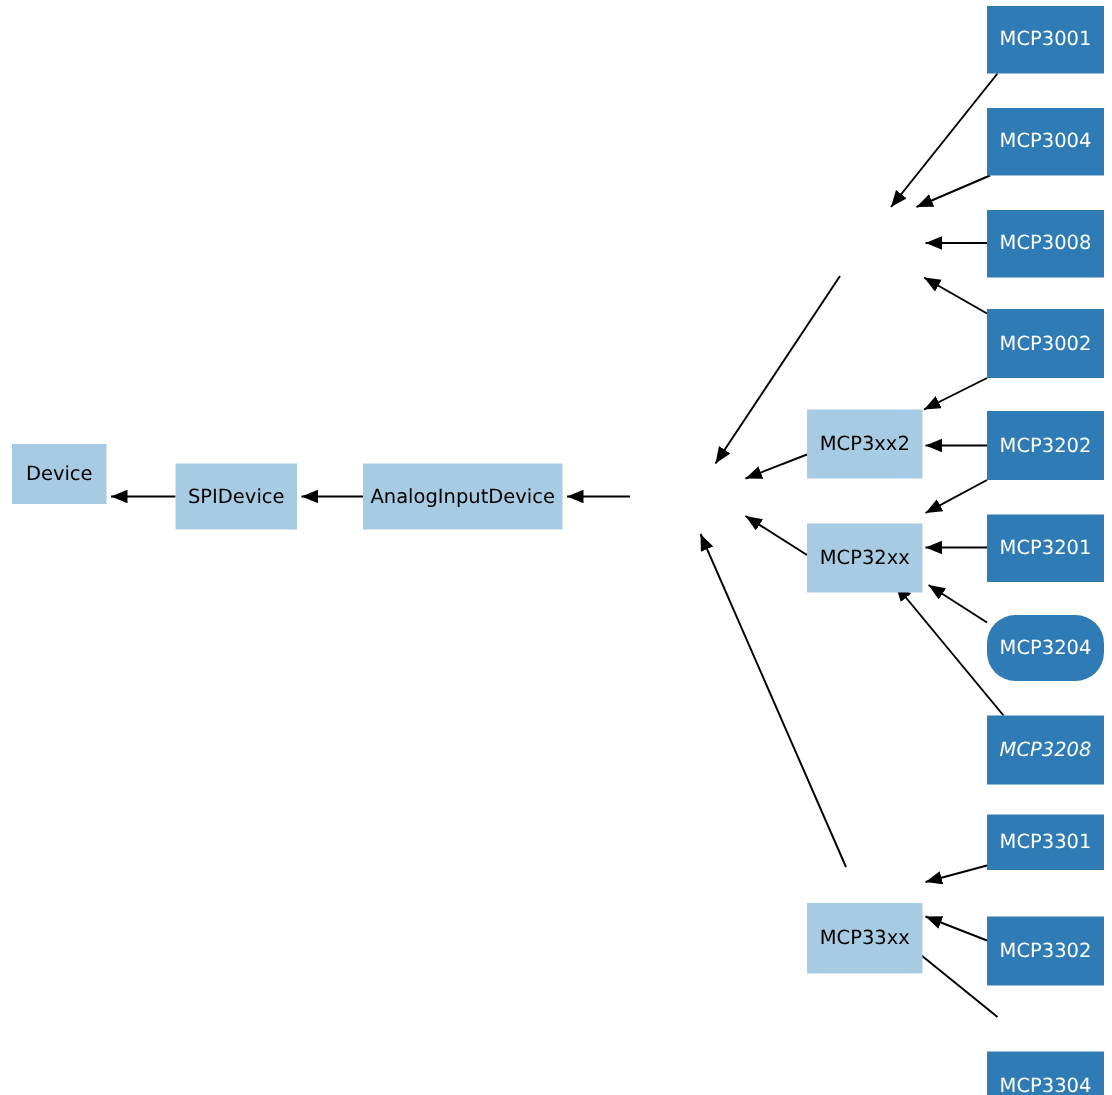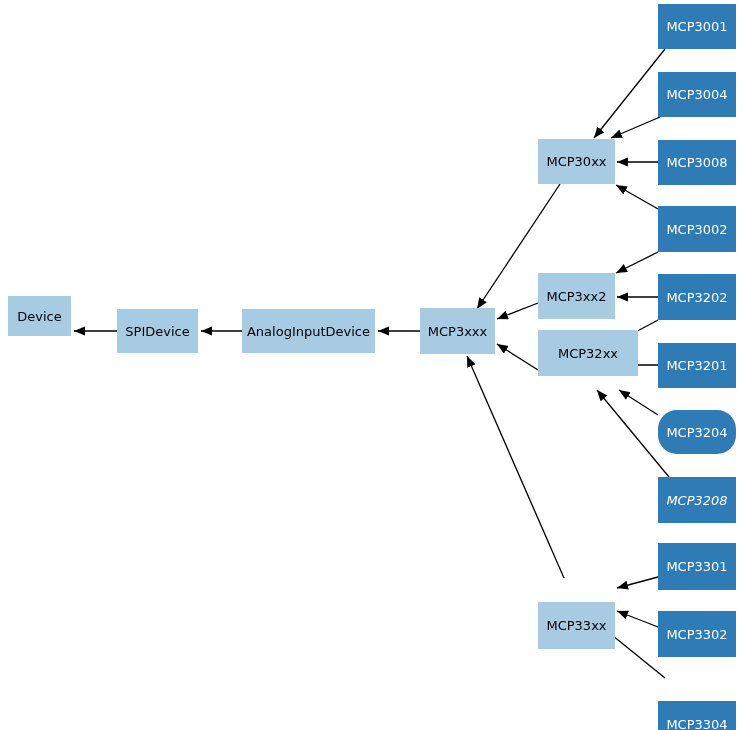--- a/index.html
+++ b/index.html
@@ -51,31 +51,31 @@
     color: var(--leaf-text);
   }
 
   
   #n-device            { left:   8px; top: 296px; width:  63px; height: 40px; }
   #n-spidevice         { left: 117px; top: 309px; width:  81px; height: 44px; }
   #n-analoginputdevice { left: 242px; top: 309px; width: 133px; height: 44px; }
   #n-mcp3xxx           { left: 420px; top: 308px; width:  75px; height: 46px; }
   #n-mcp30xx           { left: 538px; top: 139px; width:  77px; height: 45px; }
   #n-mcp3xx2           { left: 538px; top: 273px; width:  77px; height: 46px; }
-  #n-mcp32xx           { left: 538px; top: 330px; width:  100px; height: 46px; }
+  #n-mcp32xx           { left: 538px; top: 349px; width:  77px; height: 46px; }
   #n-mcp33xx           { left: 538px; top: 578px; width:  77px; height: 47px; margin-top: 24px; }
   #n-mcp3001           { left: 658px; top:   4px; width:  78px; height: 45px; }
   #n-mcp3004           { left: 658px; top:  72px; width:  78px; height: 45px; }
   #n-mcp3008           { left: 658px; top: 140px; width:  78px; height: 45px; }
   #n-mcp3002           { left: 658px; top: 206px; width:  78px; height: 46px; }
   #n-mcp3202           { left: 658px; top: 274px; width:  78px; height: 46px; }
   #n-mcp3201           { left: 658px; top: 343px; width:  78px; height: 45px; }
   #n-mcp3204           { left: 658px; top: 410px; width:  78px; height: 44px; border-radius: 19px; }
   #n-mcp3208           { left: 658px; top: 477px; width:  78px; height: 46px; font-style: italic; }
-  #n-mcp3301           { left: 658px; top: 543px; width:  78px; height: 47px; }
+  #n-mcp3301           { left: 658px; top: 543px; width:  78px; height: 37px; }
   #n-mcp3302           { left: 658px; top: 611px; width:  78px; height: 46px; }
   #n-mcp3304           { left: 658px; top: 678px; width:  78px; height: 47px; margin-top: 23px; }
 </style>
 </head>
 <body>
 
 <div class="canvas">
 
   <svg class="edges" width="741" height="730" viewBox="0 0 741 730">
     <defs>
@@ -101,22 +101,20 @@
     <line x1="658" y1="415" x2="619" y2="390" marker-end="url(#arrow)"></line>
     <line x1="669" y1="477" x2="597" y2="390" marker-end="url(#arrow)"></line>
     <line x1="658" y1="577" x2="617" y2="588" marker-end="url(#arrow)"></line>
     <line x1="658" y1="627" x2="617" y2="611" marker-end="url(#arrow)"></line>
     <line x1="665" y1="678" x2="602" y2="627" marker-end="url(#arrow)"></line>
   </svg>
 
   <div id="n-device" class="node base">Device</div>
   <div id="n-spidevice" class="node base">SPIDevice</div>
   <div id="n-analoginputdevice" class="node base">AnalogInputDevice</div>
-  <div id="n-mcp3xxx" class="node base">MCP3xxx</div>
-  <div id="n-mcp30xx" class="node base">MCP30xx</div>
   <div id="n-mcp3xx2" class="node base">MCP3xx2</div>
   <div id="n-mcp32xx" class="node base">MCP32xx</div>
   <div id="n-mcp33xx" class="node base">MCP33xx</div>
   <div id="n-mcp3001" class="node leaf">MCP3001</div>
   <div id="n-mcp3004" class="node leaf">MCP3004</div>
   <div id="n-mcp3008" class="node leaf">MCP3008</div>
   <div id="n-mcp3002" class="node leaf">MCP3002</div>
   <div id="n-mcp3202" class="node leaf">MCP3202</div>
   <div id="n-mcp3201" class="node leaf">MCP3201</div>
   <div id="n-mcp3204" class="node leaf">MCP3204</div>

